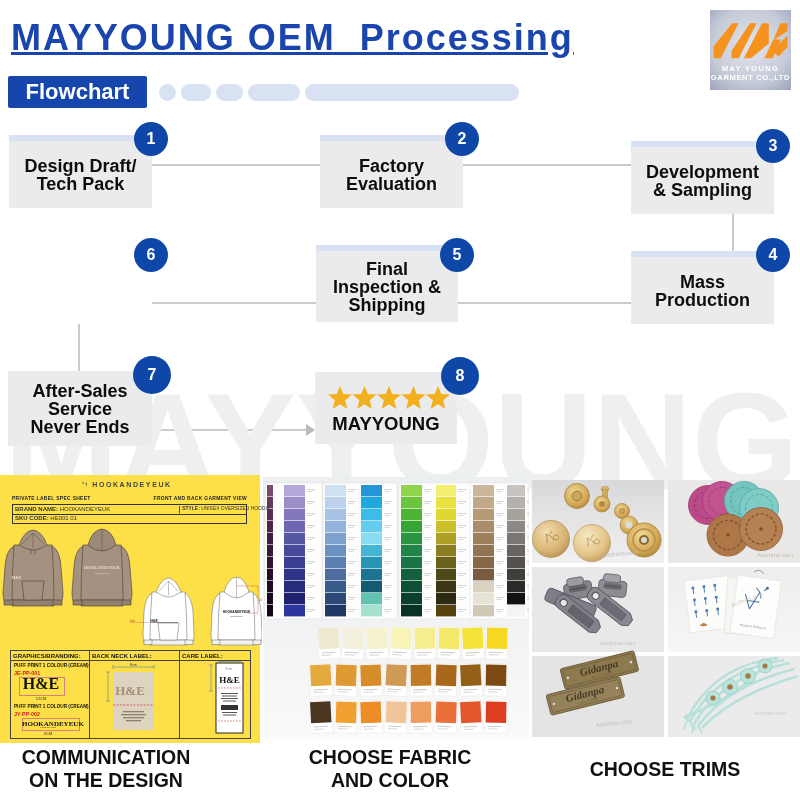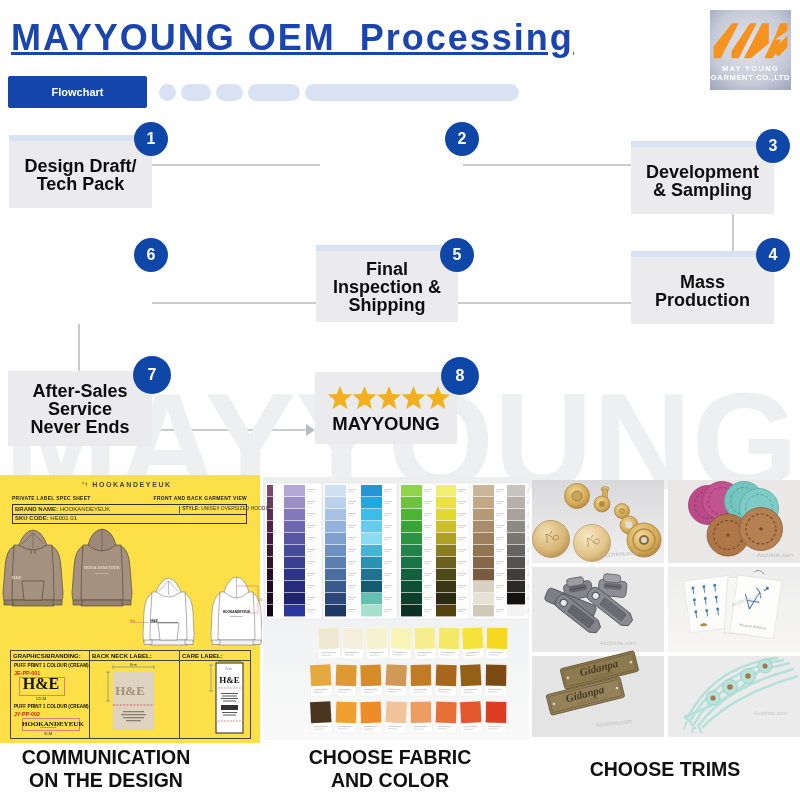--- a/index.html
+++ b/index.html
@@ -2,21 +2,21 @@
 <html><head>
 <meta charset="utf-8">
 <style>
   html,body{margin:0;padding:0;}
   body{width:800px;height:800px;overflow:hidden;background:#ffffff;
        font-family:"Liberation Sans", sans-serif;}
   #page{position:relative;width:800px;height:800px;background:#fff;overflow:hidden;}
   .abs{position:absolute;}
   .title{left:11px;top:17px;font-size:36px;font-weight:bold;color:#1b45ae;letter-spacing:2px;white-space:nowrap;text-decoration:underline;}
   .btn{left:8px;top:76px;width:139px;height:32px;background:#1446ad;color:#fff;
-       font-size:11px;font-weight:bold;text-align:center;line-height:32px;border-radius:2px;}
+       font-size:22px;font-weight:bold;text-align:center;line-height:32px;border-radius:2px;}
   .pill{background:#d9e2f2;border-radius:9px;height:17px;top:84px;}
   .wm{left:4px;top:363px;font-size:137px;font-weight:bold;color:#edeff1;letter-spacing:0px;white-space:nowrap;z-index:1;}
   .box{background:#ebebed;border-top:6px solid #d9e2f3;color:#0d0d0d;font-weight:bold;
        font-size:18px;line-height:18px;text-align:center;display:flex;align-items:center;
        justify-content:center;z-index:2;}
   .num{position:absolute;width:34px;height:34px;border-radius:50%;background:#0e47a8;color:#fff;
        font-size:16px;font-weight:bold;text-align:center;line-height:34px;z-index:3;}
   .line{background:#c9cbce;z-index:0;}
   .cap{font-weight:bold;color:#101010;font-size:19.5px;line-height:22.5px;text-align:center;z-index:2;}
 </style>
@@ -60,20 +60,21 @@
   <div class="abs line" style="left:463px;top:164px;width:168px;height:1.5px;"></div>
   <div class="abs line" style="left:732px;top:214px;width:1.5px;height:37px;"></div>
   <div class="abs line" style="left:152px;top:302px;width:164px;height:1.5px;"></div>
   <div class="abs line" style="left:458px;top:302px;width:174px;height:1.5px;"></div>
   <div class="abs line" style="left:78px;top:324px;width:1.5px;height:49px;"></div>
   <div class="abs line" style="left:152px;top:429px;width:158px;height:1.5px;"></div>
   <div class="abs" style="left:306px;top:424px;width:0;height:0;border-left:9px solid #b9bbbe;border-top:6px solid transparent;border-bottom:6px solid transparent;z-index:1;"></div>
 
   <div class="abs box" style="left:9px;top:135px;width:143px;height:67px;">Design Draft/<br>Tech Pack</div>
   <div class="abs num" style="left:134px;top:122px;">1</div>
+  <div class="abs box" style="left:320px;top:135px;width:143px;height:67px;">Factory<br>Evaluation</div>
   <div class="abs num" style="left:445px;top:122px;">2</div>
   <div class="abs box" style="left:631px;top:141px;width:143px;height:67px;">Development<br>&amp; Sampling</div>
   <div class="abs num" style="left:756px;top:129px;">3</div>
 
   <div class="abs box" style="left:631px;top:251px;width:143px;height:67px;">Mass<br>Production</div>
   <div class="abs num" style="left:756px;top:238px;">4</div>
   <div class="abs box" style="left:316px;top:245px;width:142px;height:71px;">Final<br>Inspection &amp;<br>Shipping</div>
   <div class="abs num" style="left:440px;top:238px;">5</div>
   <div class="abs num" style="left:134px;top:238px;">6</div>
 

